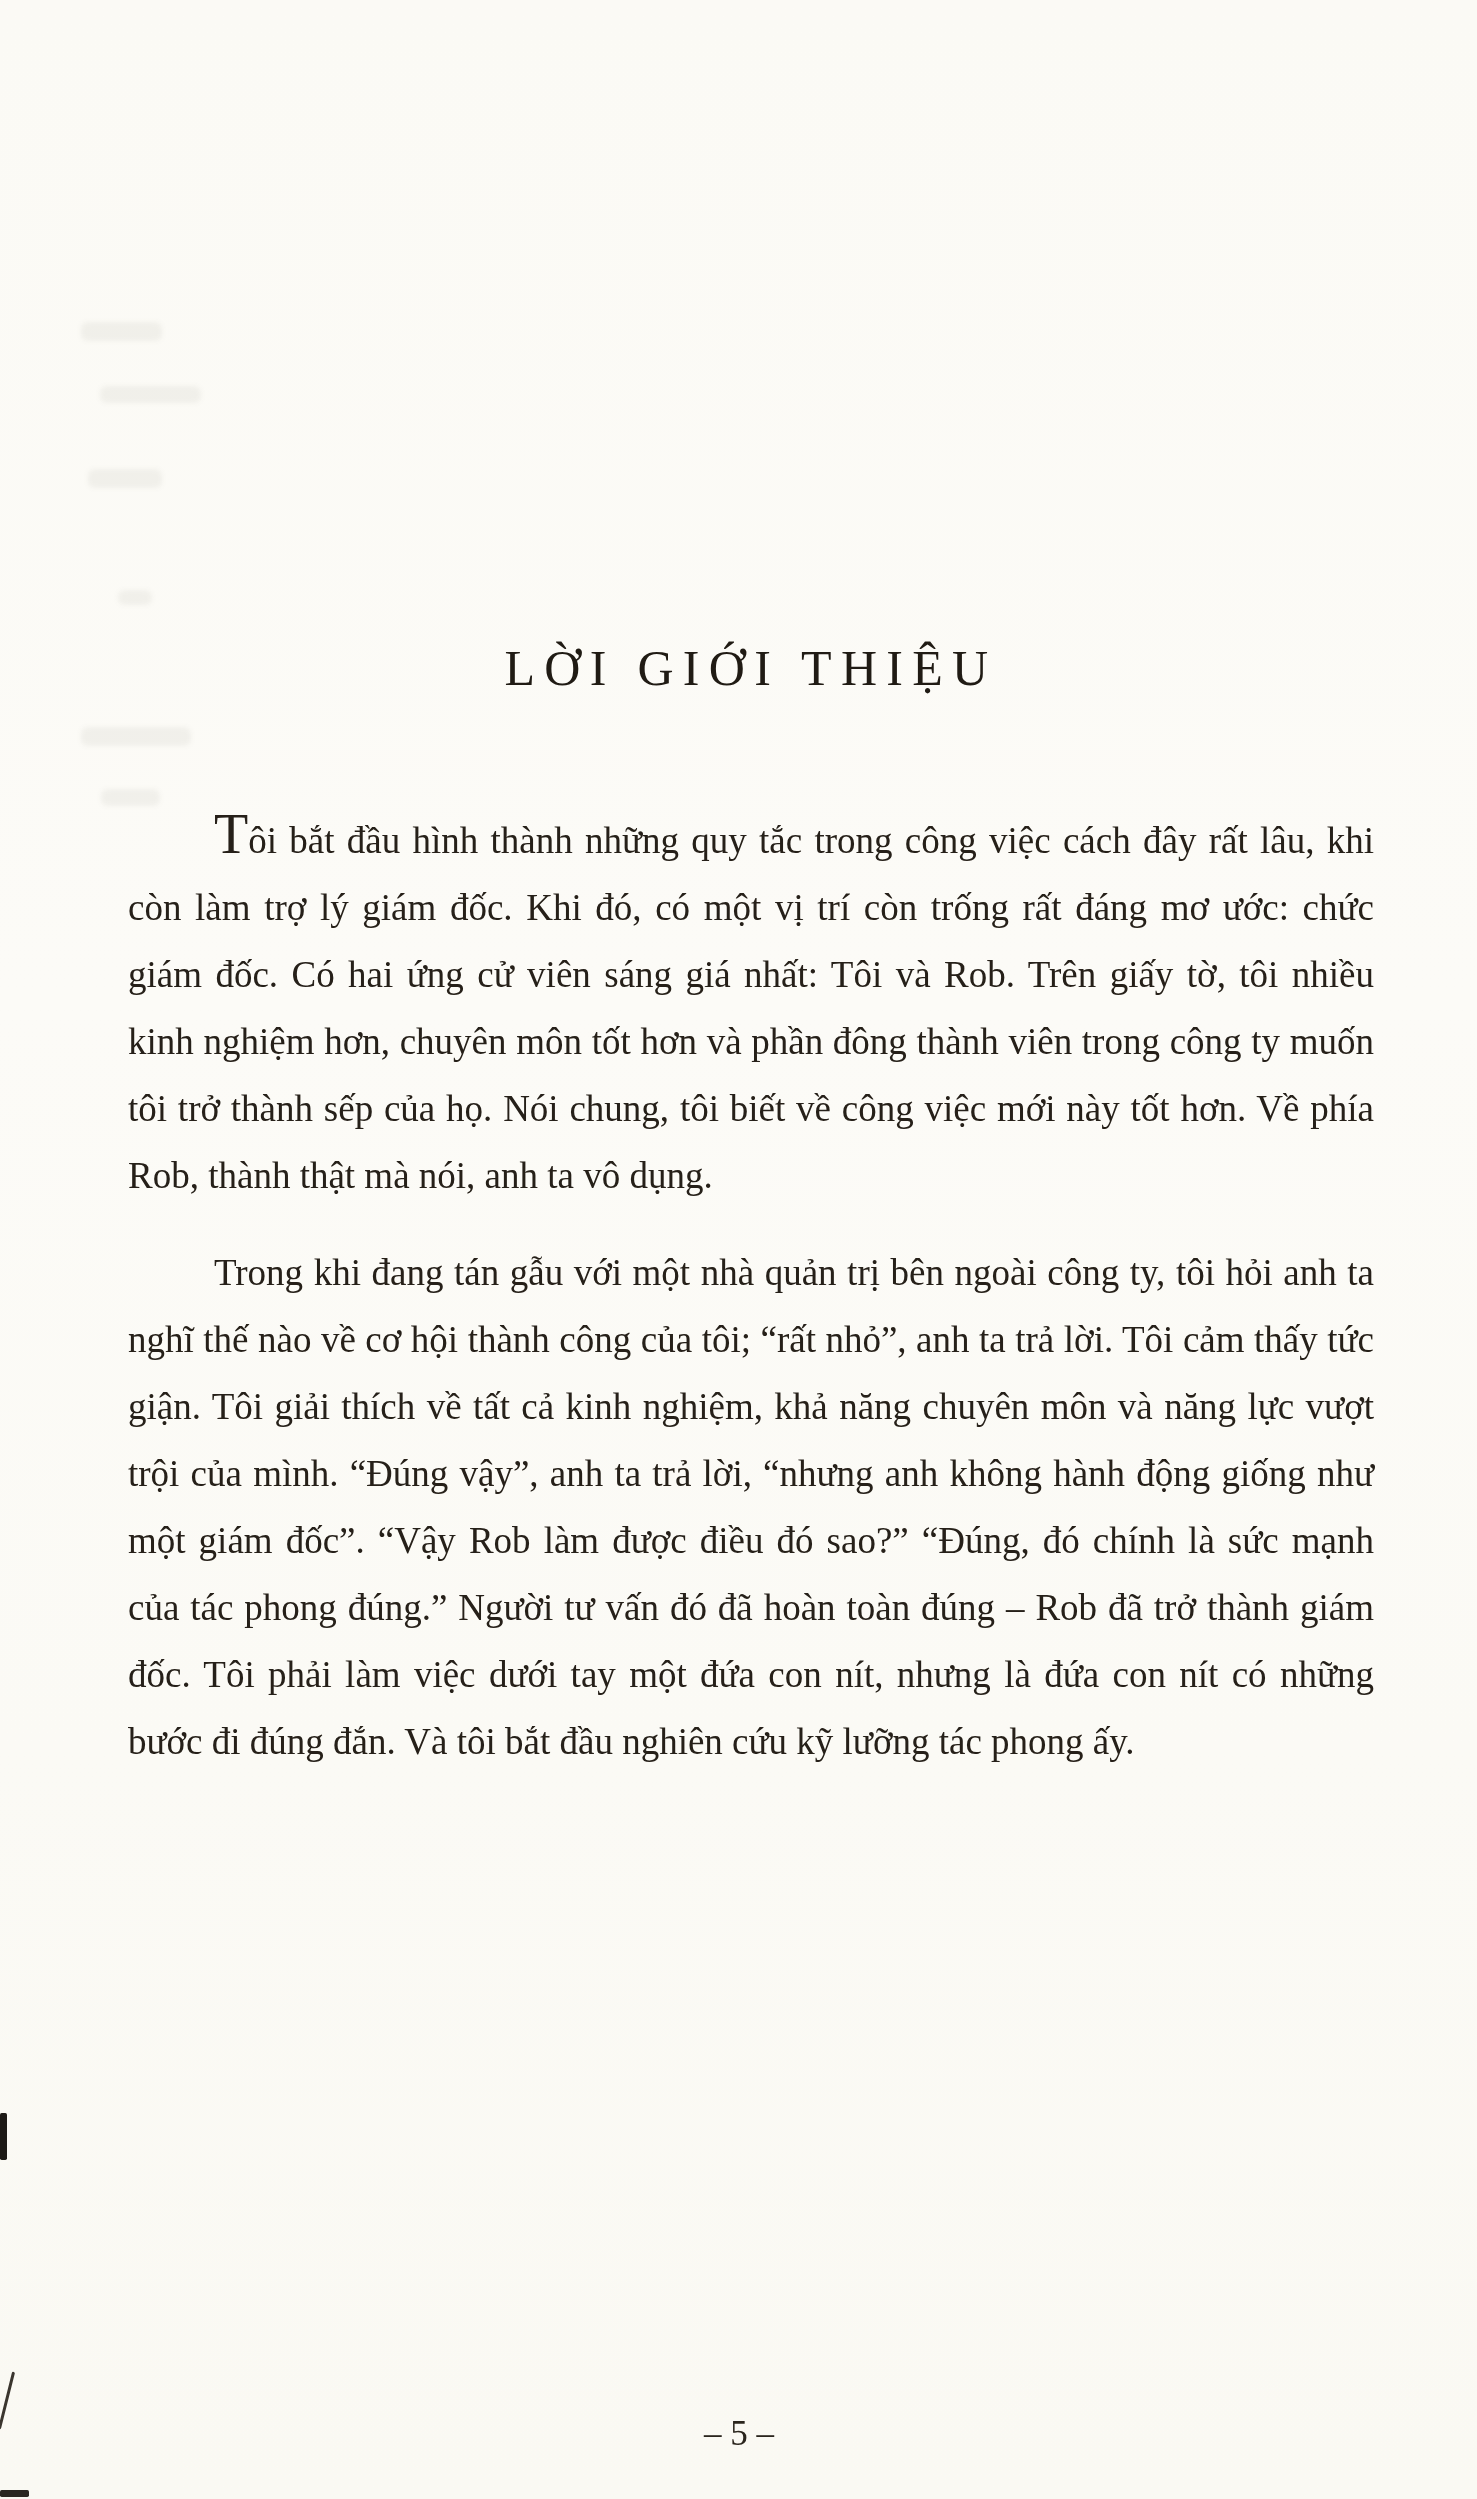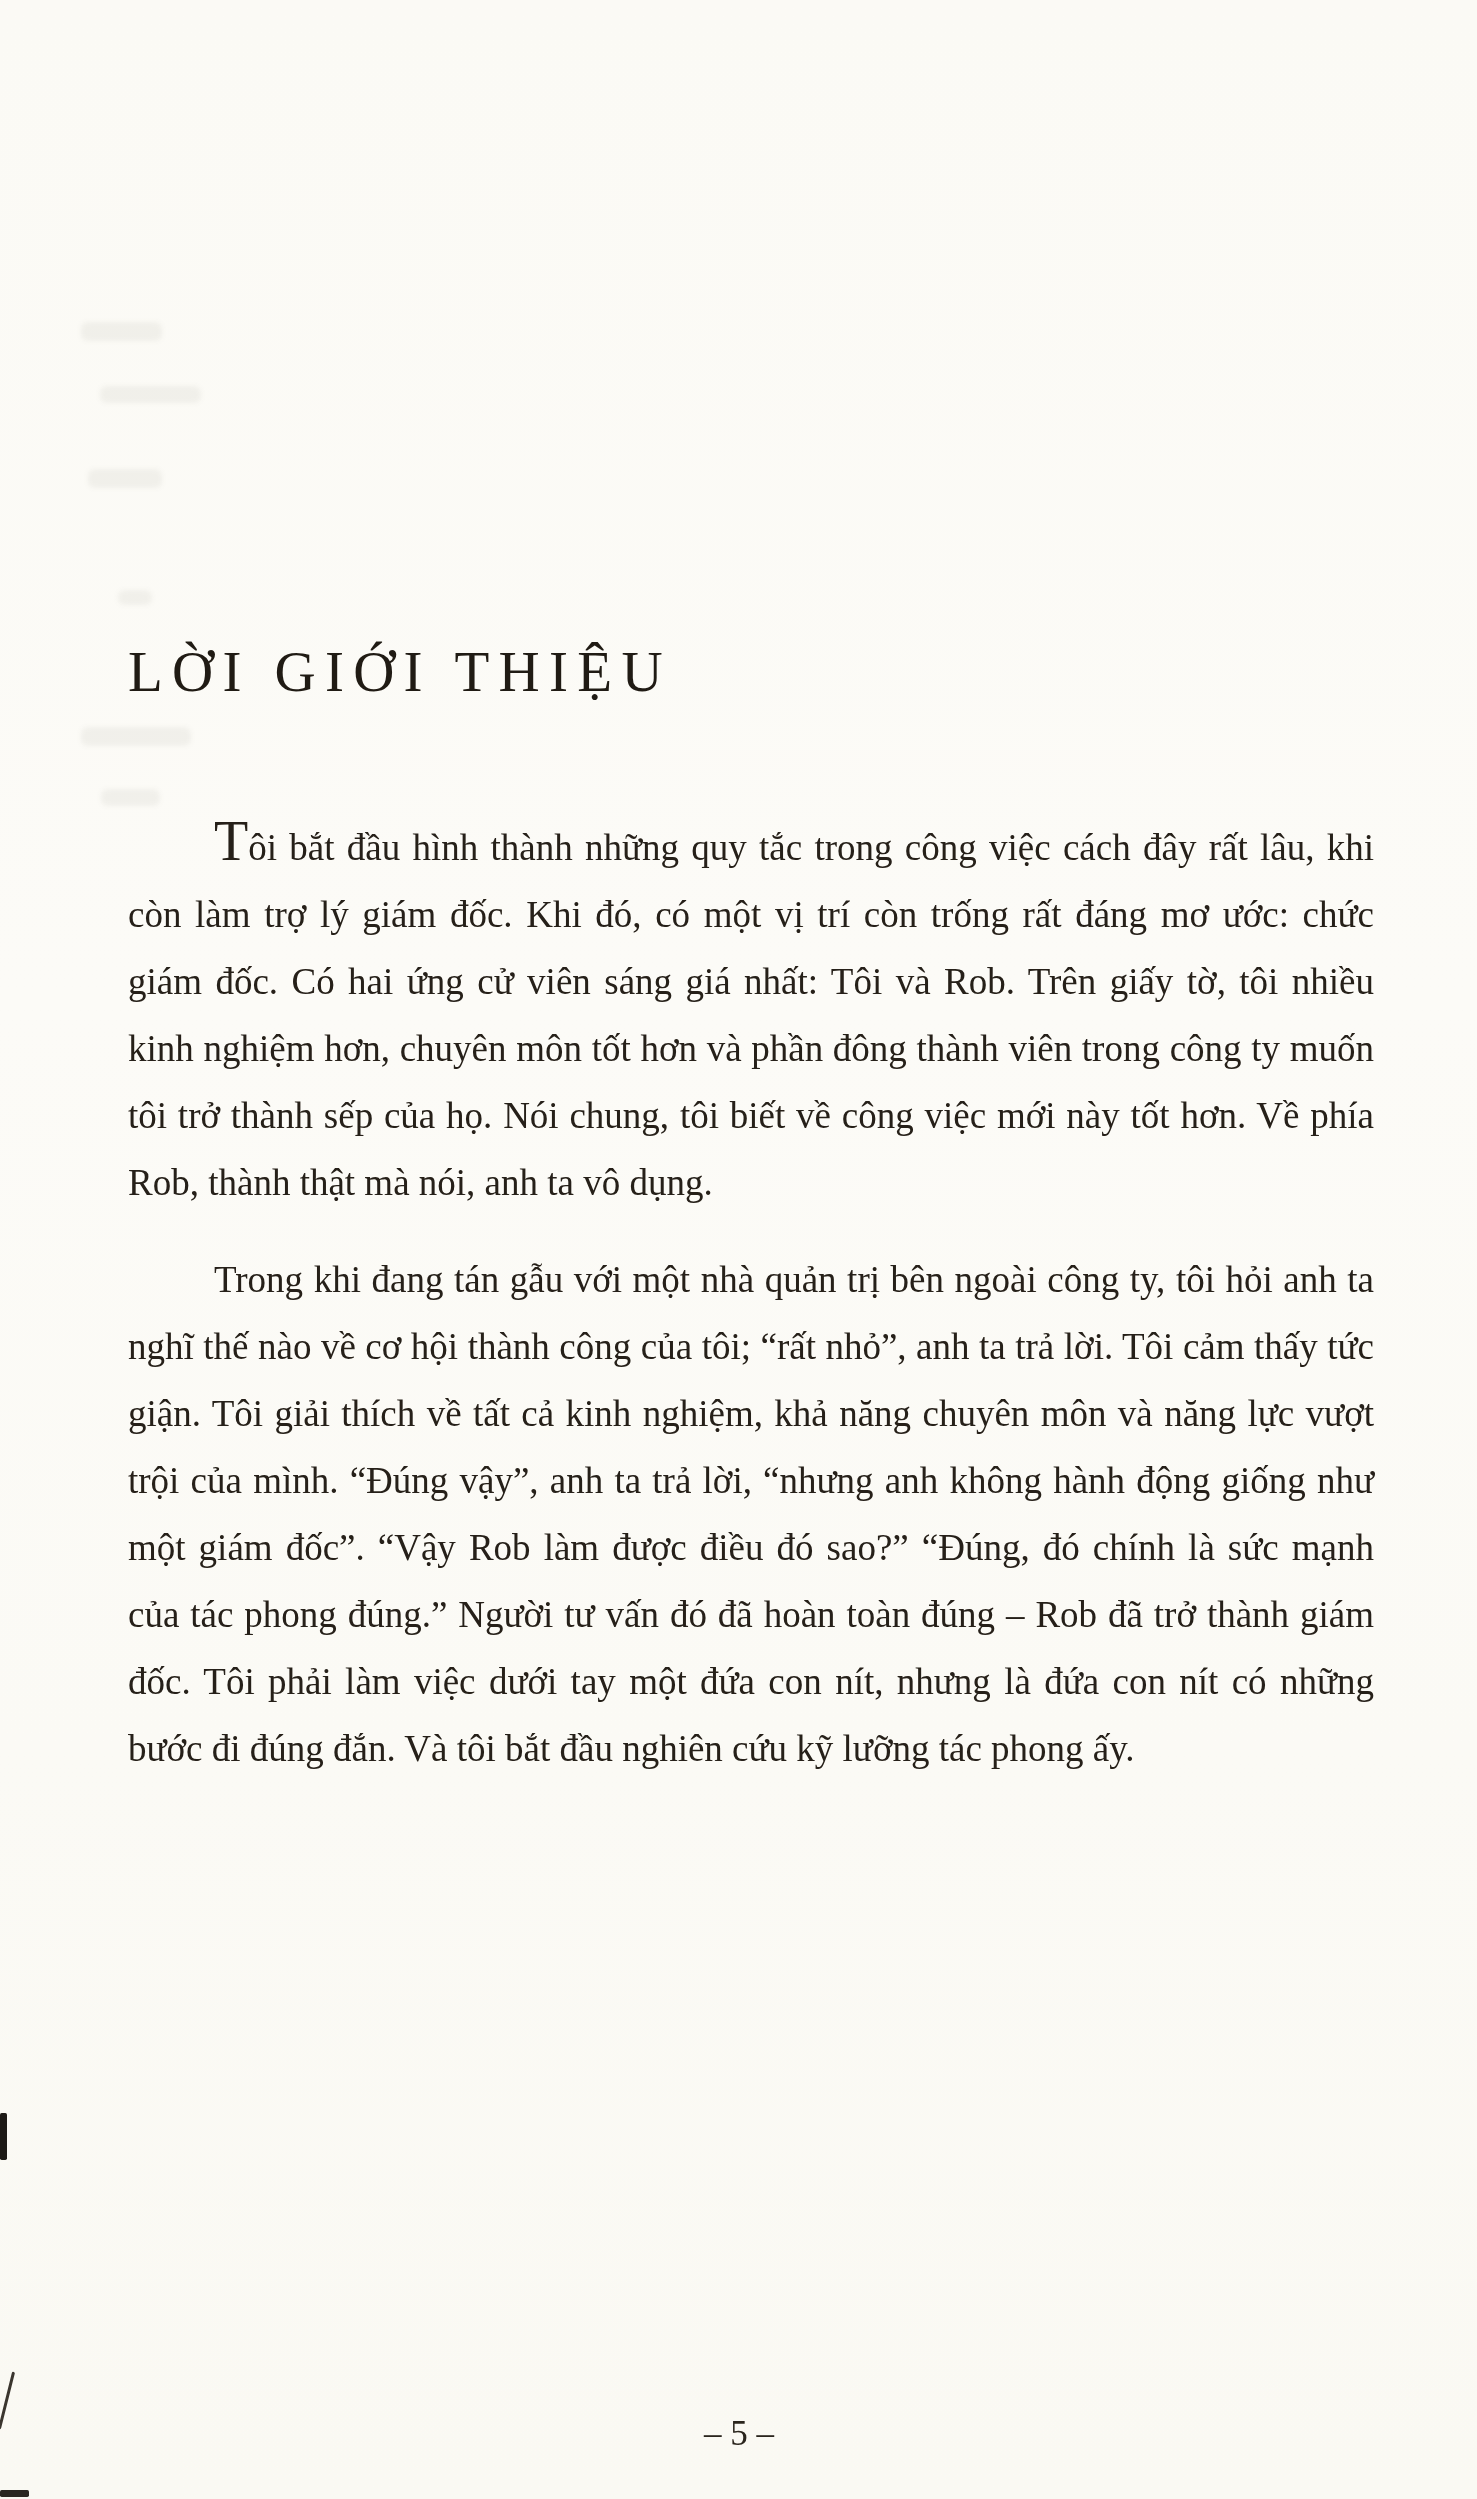--- a/index.html
+++ b/index.html
@@ -20,24 +20,24 @@
   .content {
     position: absolute;
     left: 128px;
     top: 0;
     width: 1246px;
   }
   .book-title {
     margin: 0;
     padding-top: 639px;
     margin-bottom: 110px;
-    font-size: 57px;
+    font-size: 50px;
     font-weight: normal;
     letter-spacing: 9.3px;
-    text-align: left;
+    text-align: center;
     color: #201b14;
   }
   .body-para {
     margin: 0 0 30px 0;
     font-size: 37px;
     line-height: 67px;
     text-align: justify;
     text-indent: 86px;
     color: #262019;
   }

